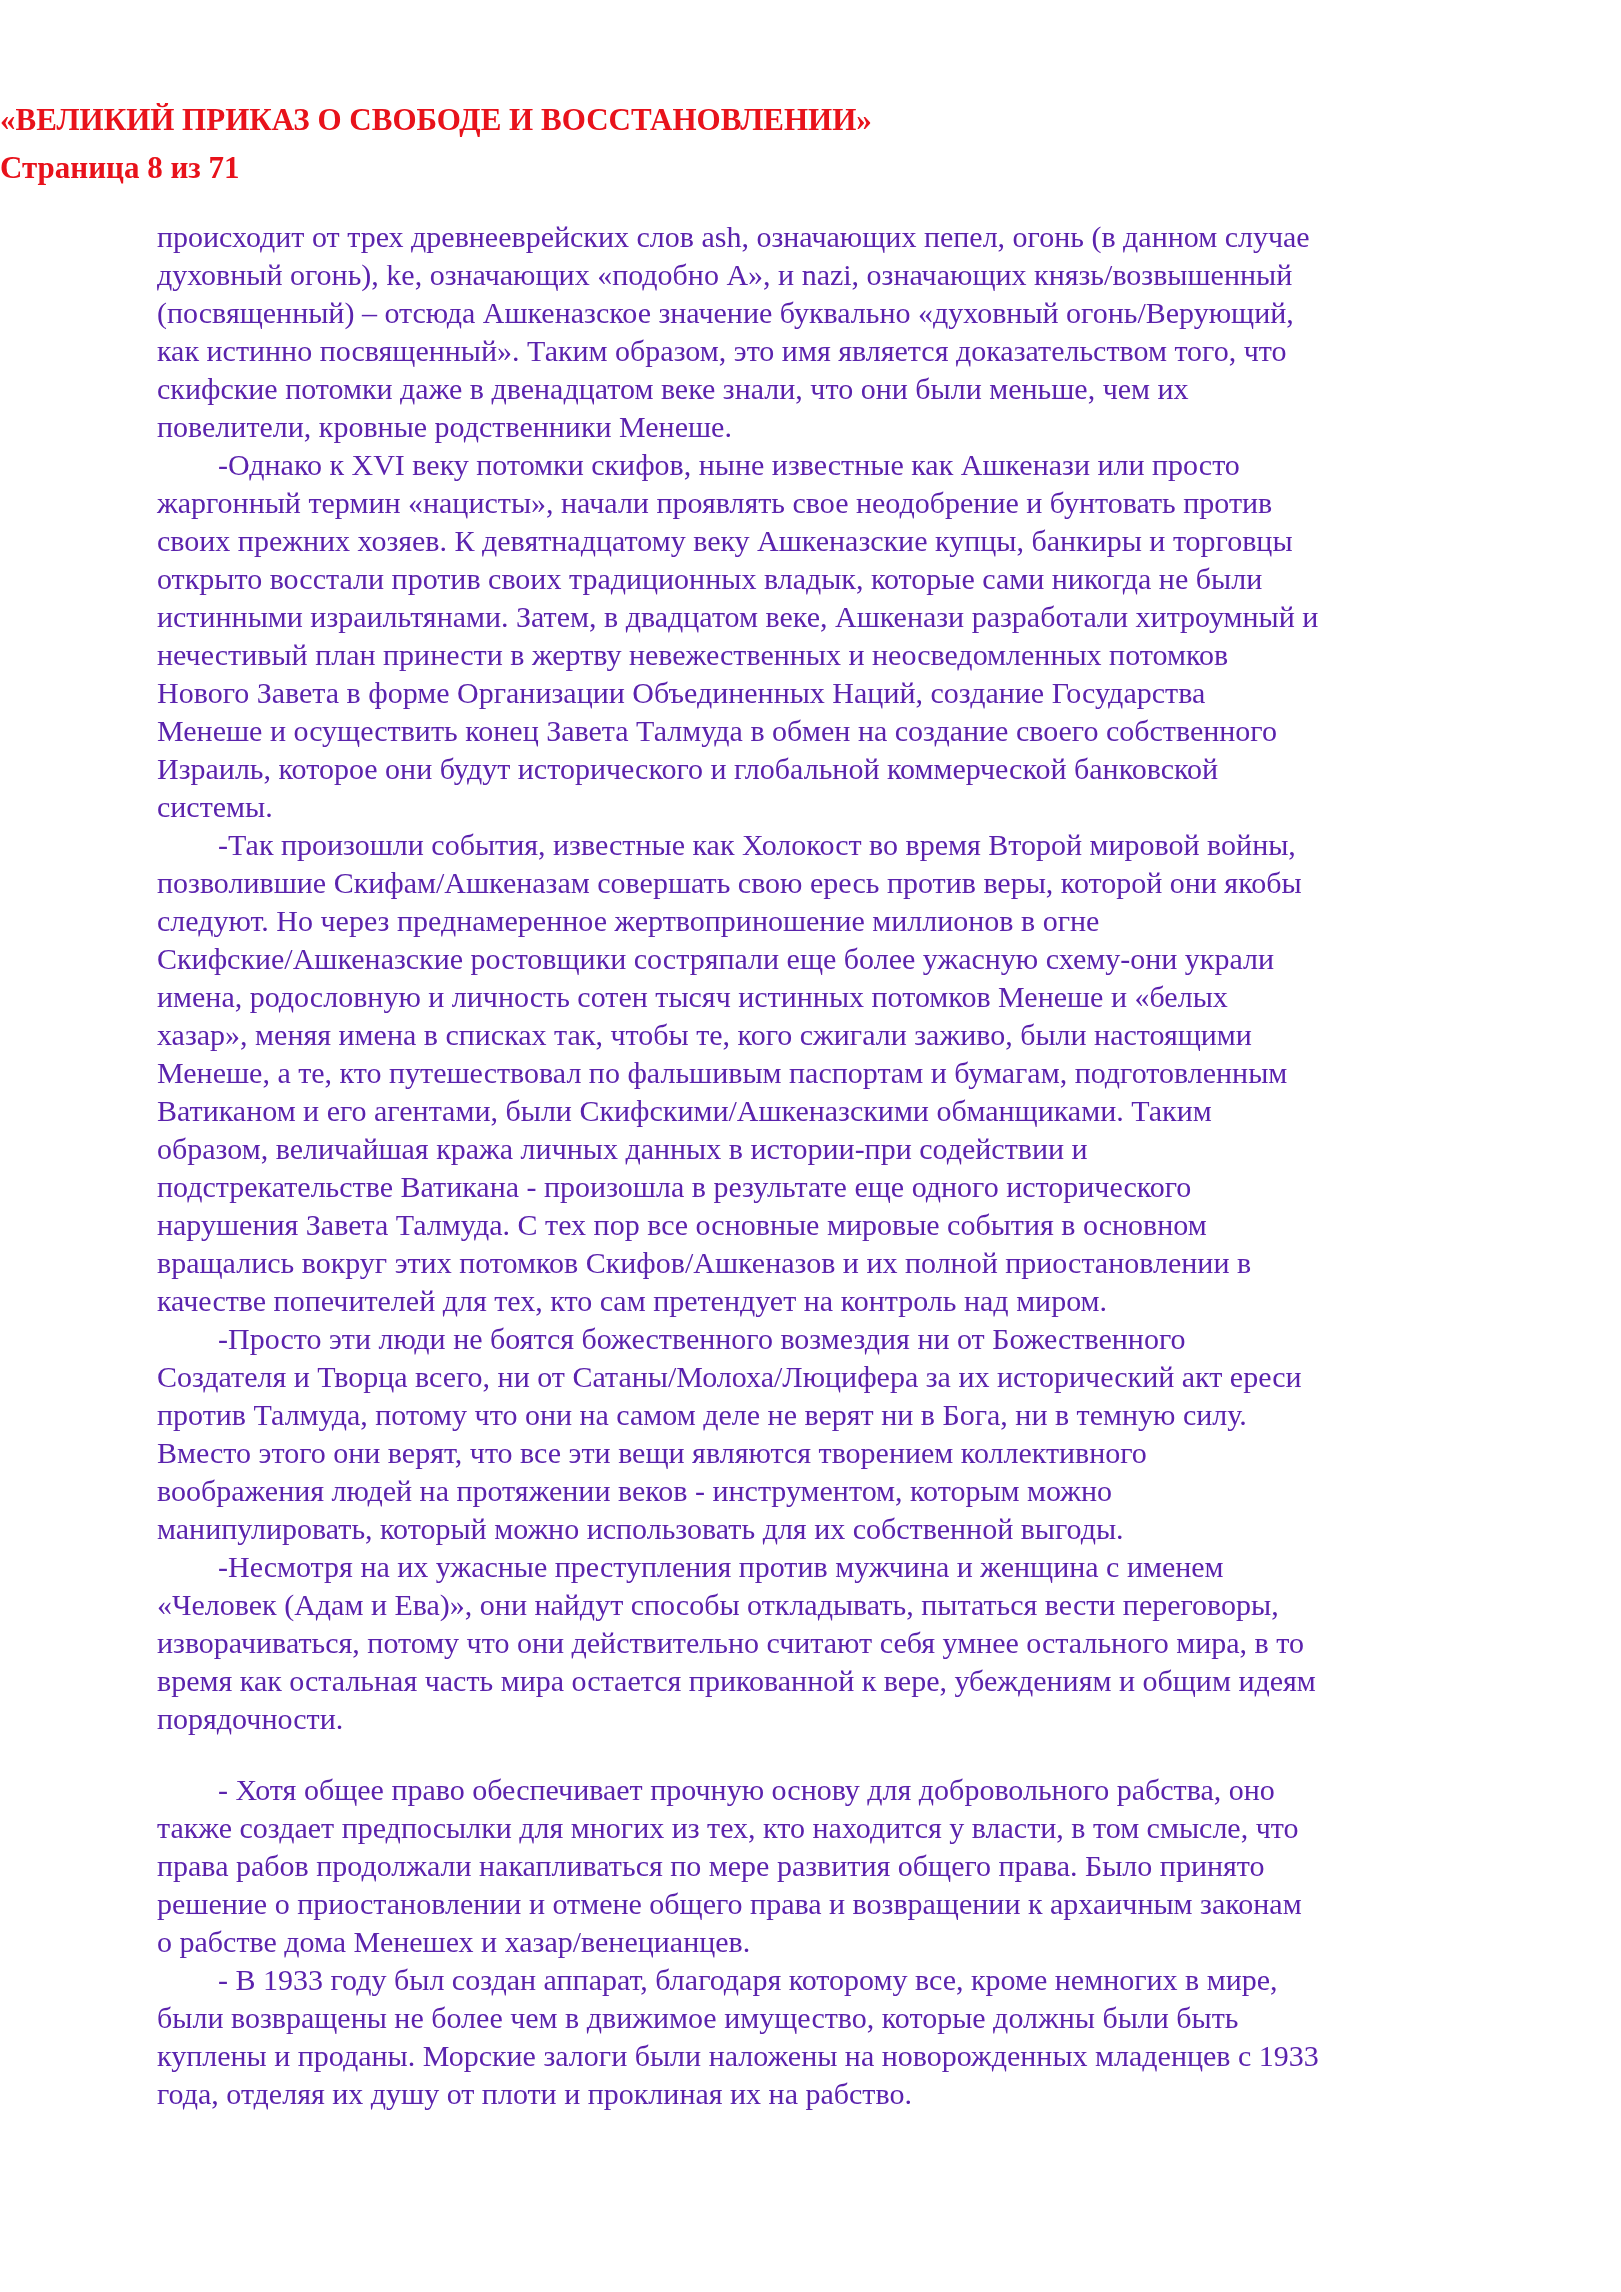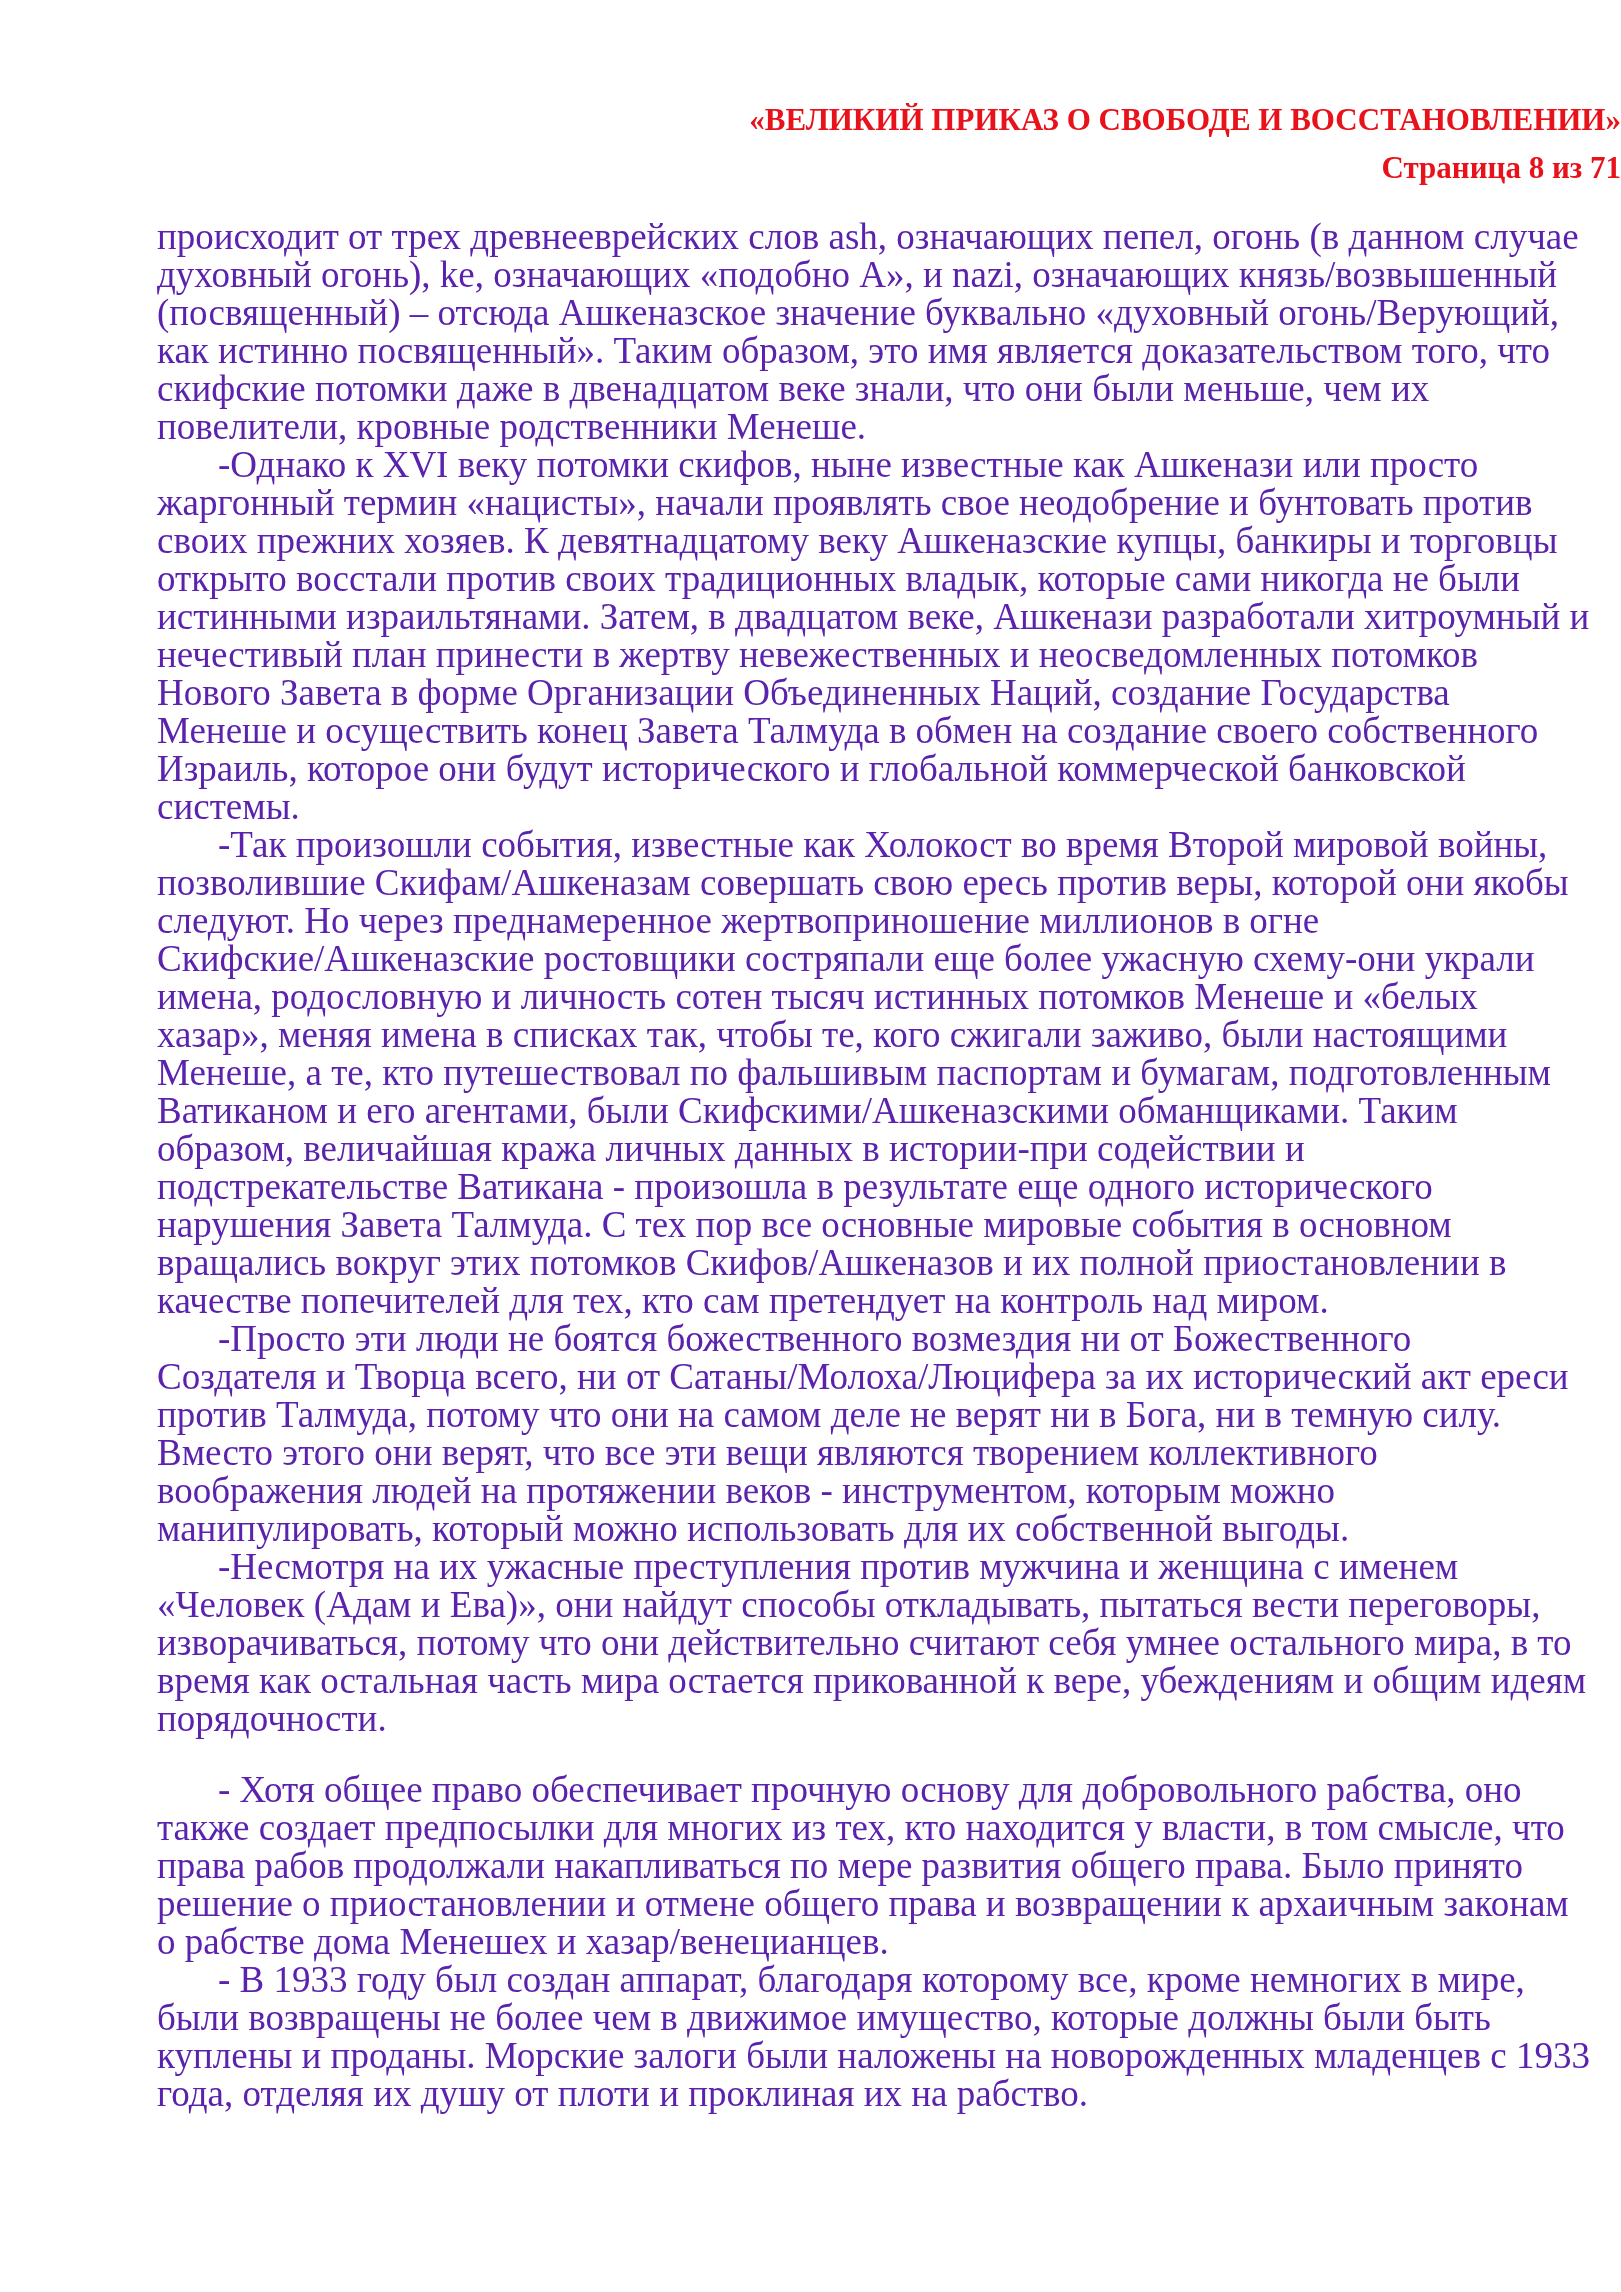--- a/index.html
+++ b/index.html
@@ -14,32 +14,32 @@
     overflow: hidden;
     font-family: "Liberation Serif", "DejaVu Serif", serif;
   }
   .page {
     position: absolute;
     inset: 0;
     background: var(--page-bg, #ffffff);
   }
   .title-block {
     padding-top: 96px;
-    text-align: right;
+    text-align: left;
     color: var(--title-color, #e8121b);
     font-weight: bold;
     font-size: 31px;
     line-height: 48px;
   }
   .doc-body {
     margin-top: 25.5px;
     margin-left: 157px;
     width: 1337px;
     color: var(--body-color, #5b23ad);
-    font-size: 37px;
+    font-size: 30px;
     line-height: 38px;
   }
   .paragraph {
     margin: 0;
   }
   .line {
     height: 38px;
     white-space: nowrap;
   }
   .line.indent {

